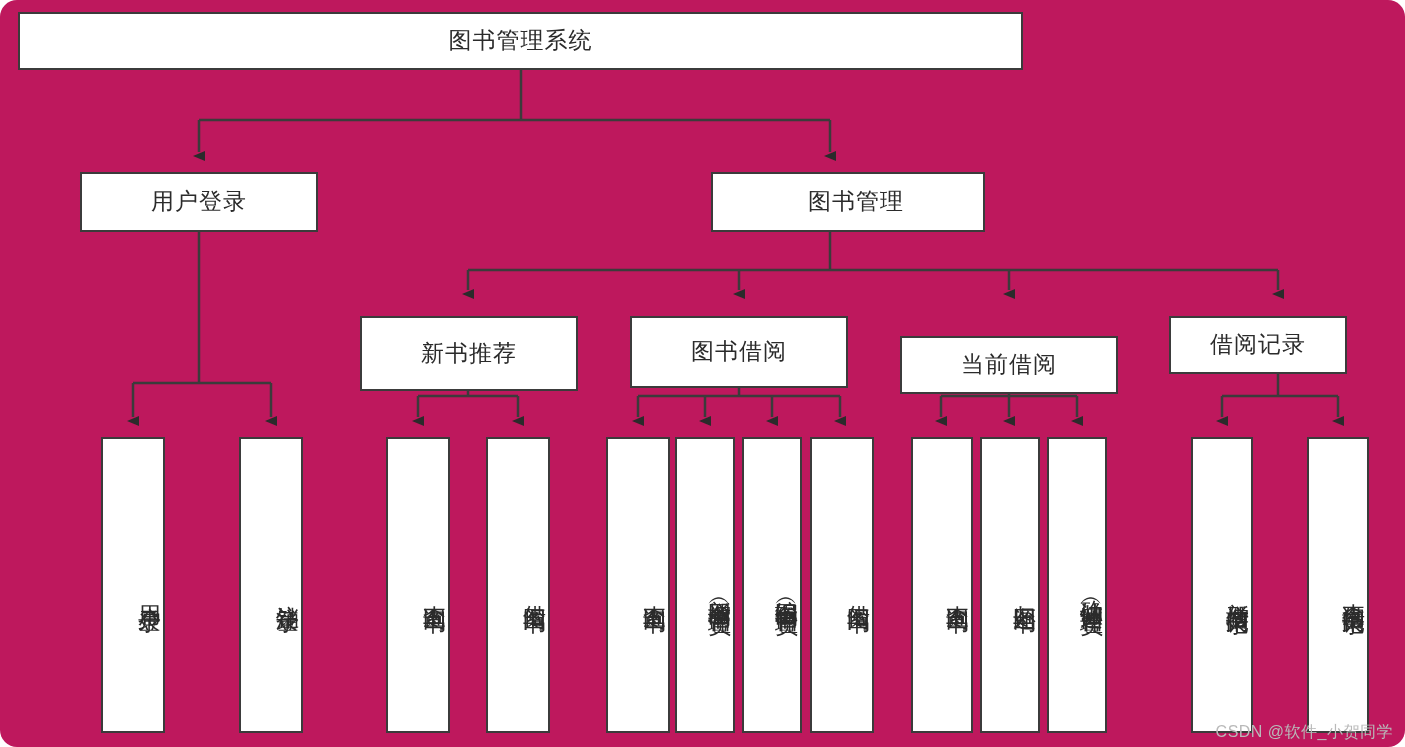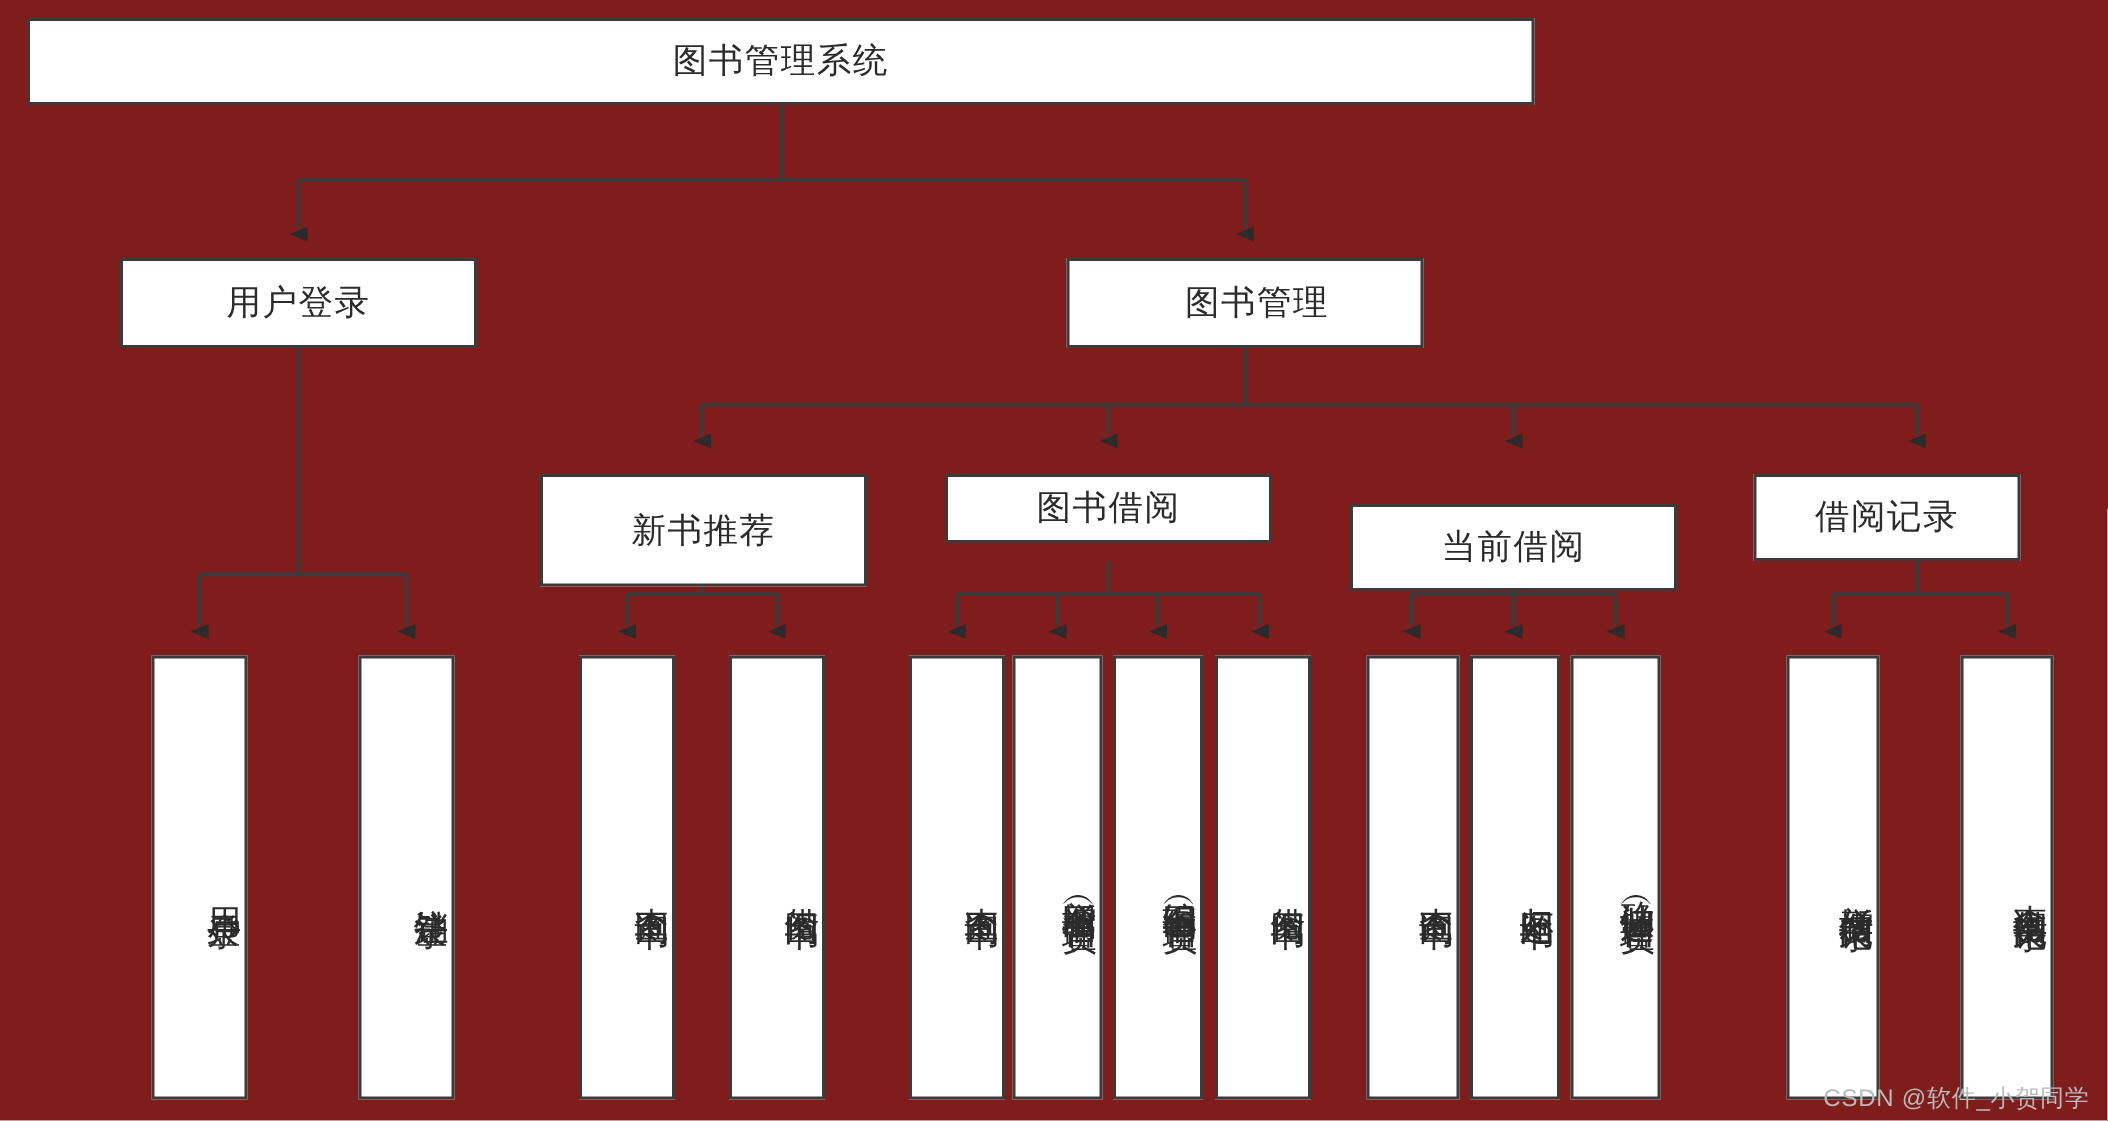--- a/index.html
+++ b/index.html
@@ -7,22 +7,23 @@
     padding: 0;
     background: #ffffff;
   }
   body {
     font-family: "Liberation Sans", "DejaVu Sans", sans-serif;
   }
   #canvas {
     position: relative;
     width: 1405px;
     height: 747px;
-    background: #7f1d1d;
+    background: #be185d;
     overflow: hidden;
+    border-radius: 17px;
   }
   .node {
     position: absolute;
     box-sizing: border-box;
     border: 2px solid #3b3b3b;
     background: #ffffff;
     display: flex;
     align-items: center;
     justify-content: center;
     color: #2b2b2b;
@@ -121,28 +122,28 @@
     </g>
   </svg>
 
   <div class="node horiz" style="left:18px; top:12px; width:1005px; height:58px;">
     <span>图书管理系统</span>
   </div>
 
   <div class="node horiz" style="left:80px; top:172px; width:238px; height:60px;">
     <span>用户登录</span>
   </div>
-  <div class="node horiz" style="left:711px; top:172px; width:238px; height:60px;padding-left:16px;">
+  <div class="node horiz" style="left:711px; top:172px; width:274px; height:60px;padding-left:16px;">
     <span>图书管理</span>
   </div>
 
   <div class="node horiz" style="left:360px; top:316px; width:218px; height:75px;">
     <span>新书推荐</span>
   </div>
-  <div class="node horiz" style="left:630px; top:316px; width:218px; height:46px;">
+  <div class="node horiz" style="left:630px; top:316px; width:218px; height:72px;">
     <span>图书借阅</span>
   </div>
   <div class="node horiz" style="left:900px; top:316px; width:218px; height:58px;margin-top:20px;">
     <span>当前借阅</span>
   </div>
   <div class="node horiz" style="left:1169px; top:316px; width:178px; height:58px;">
     <span>借阅记录</span>
   </div>
 
   <div class="node vert" style="left:101px; top:437px; width:64px; height:296px;">

